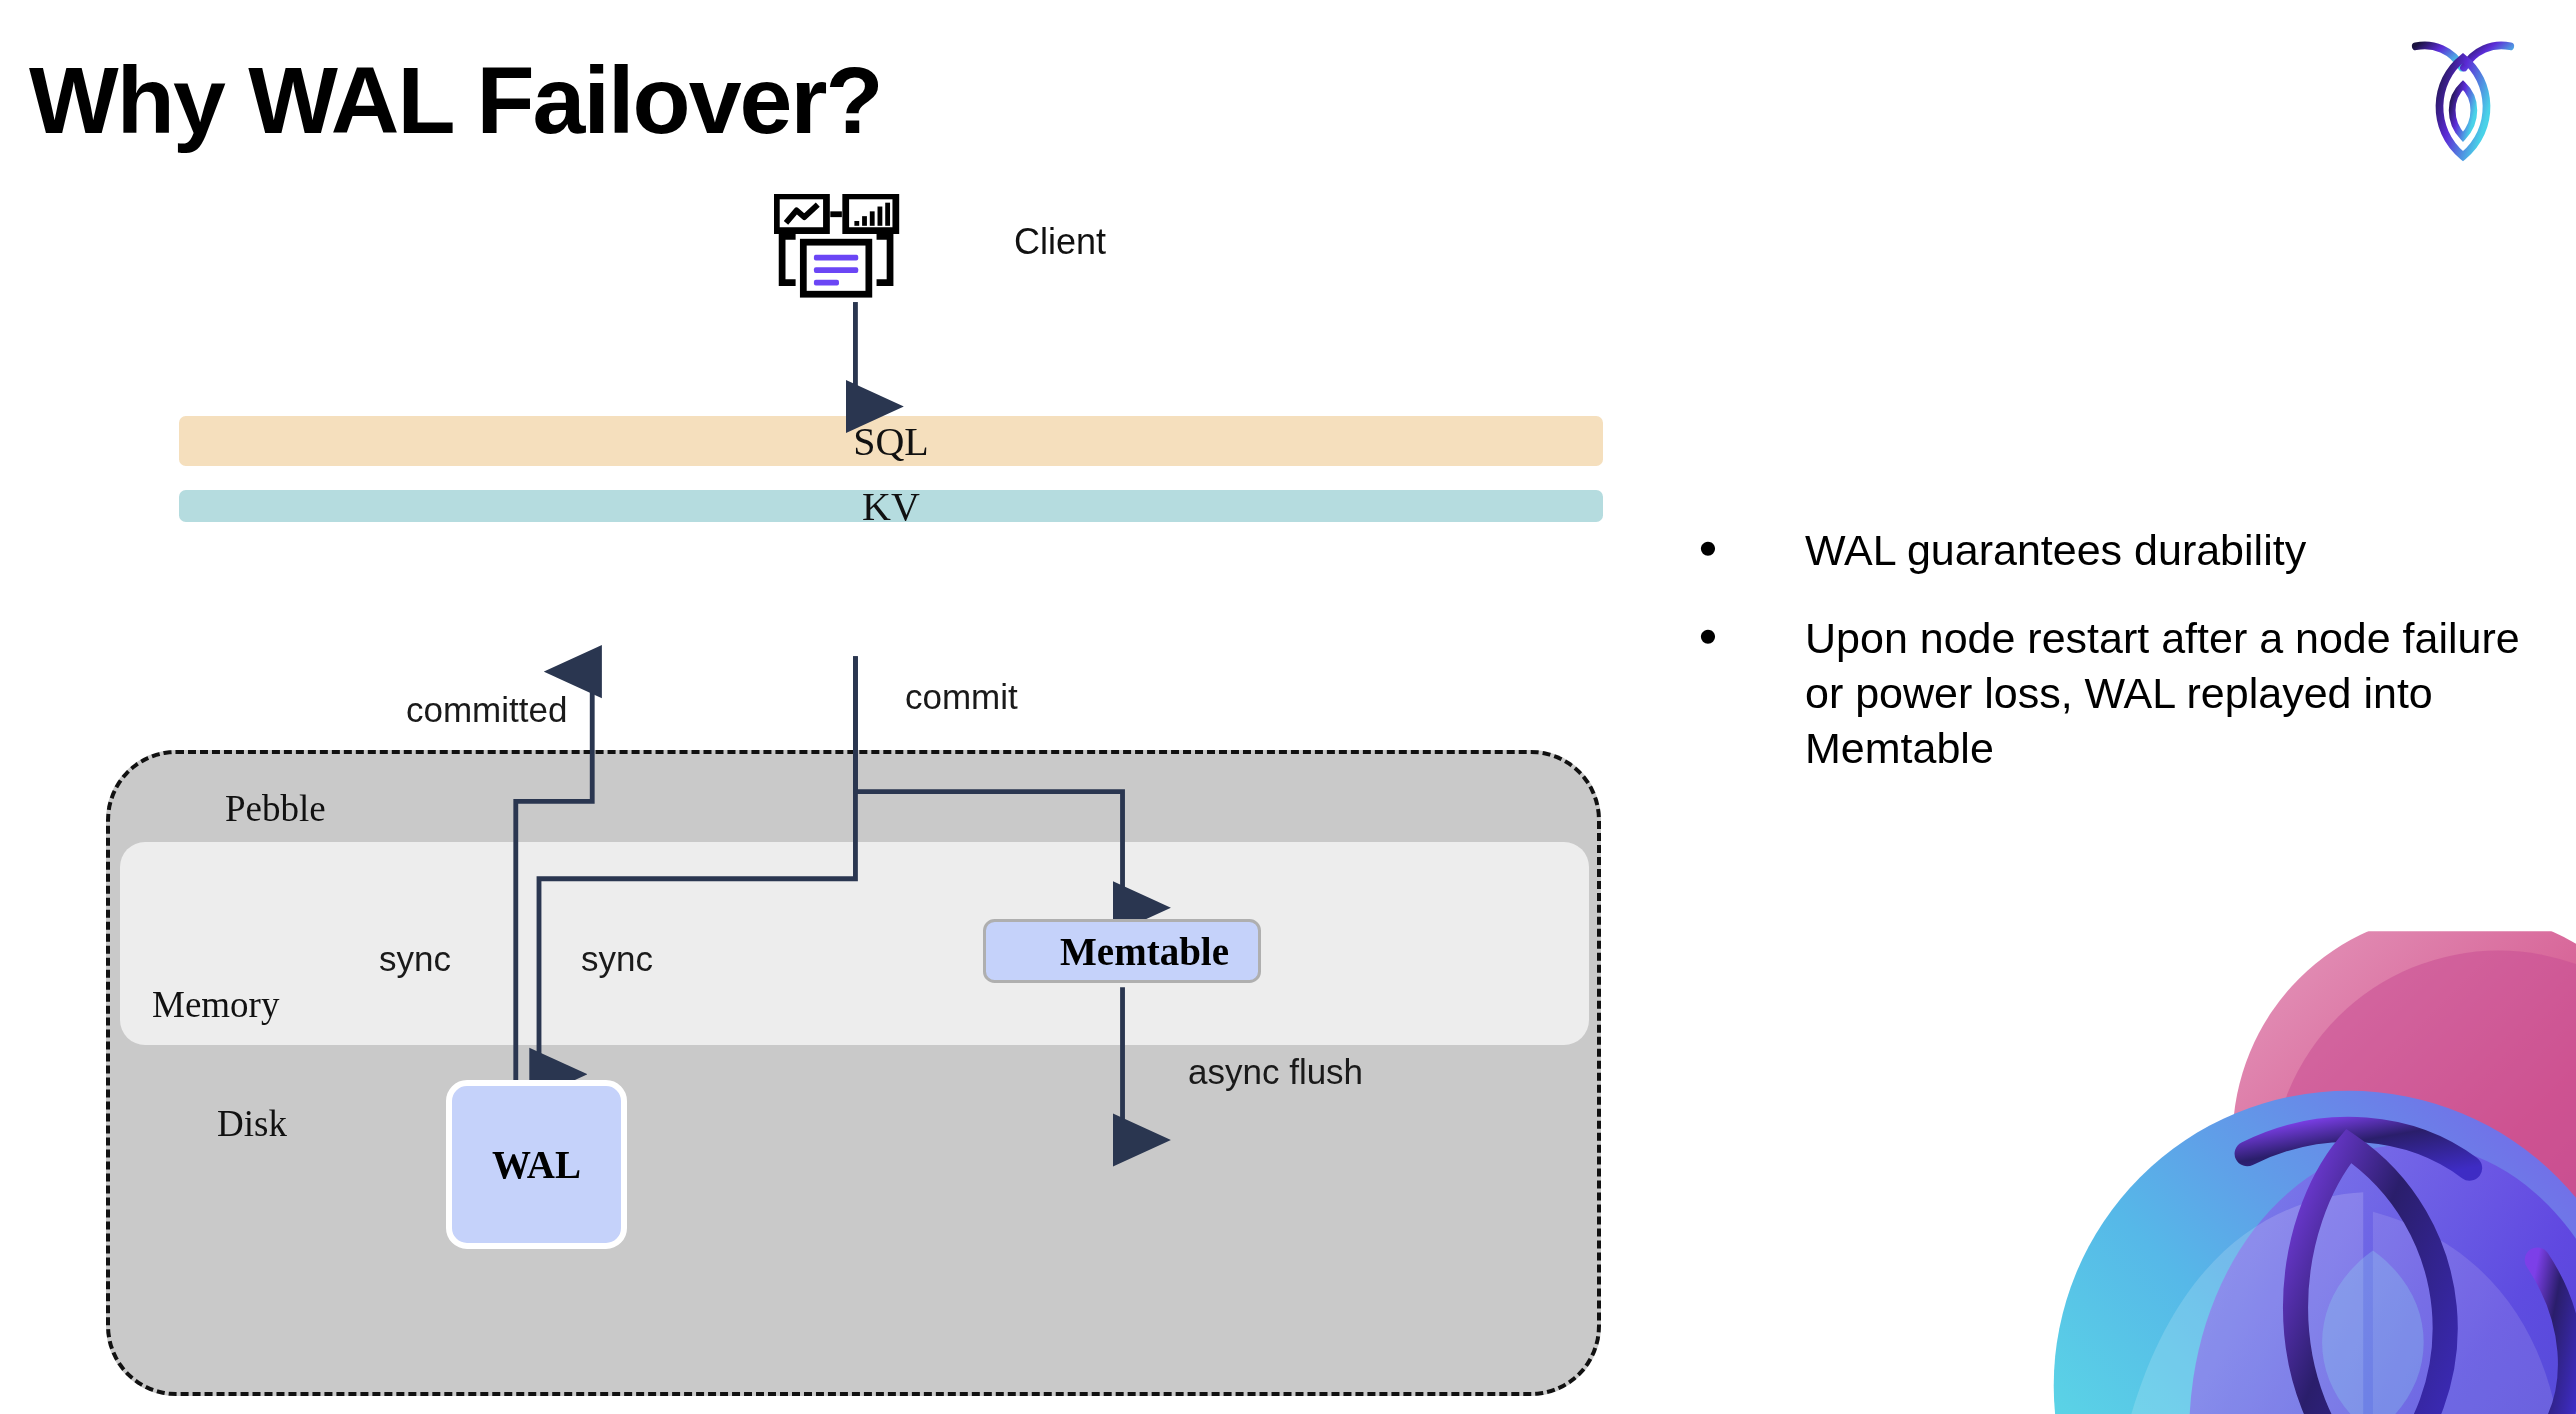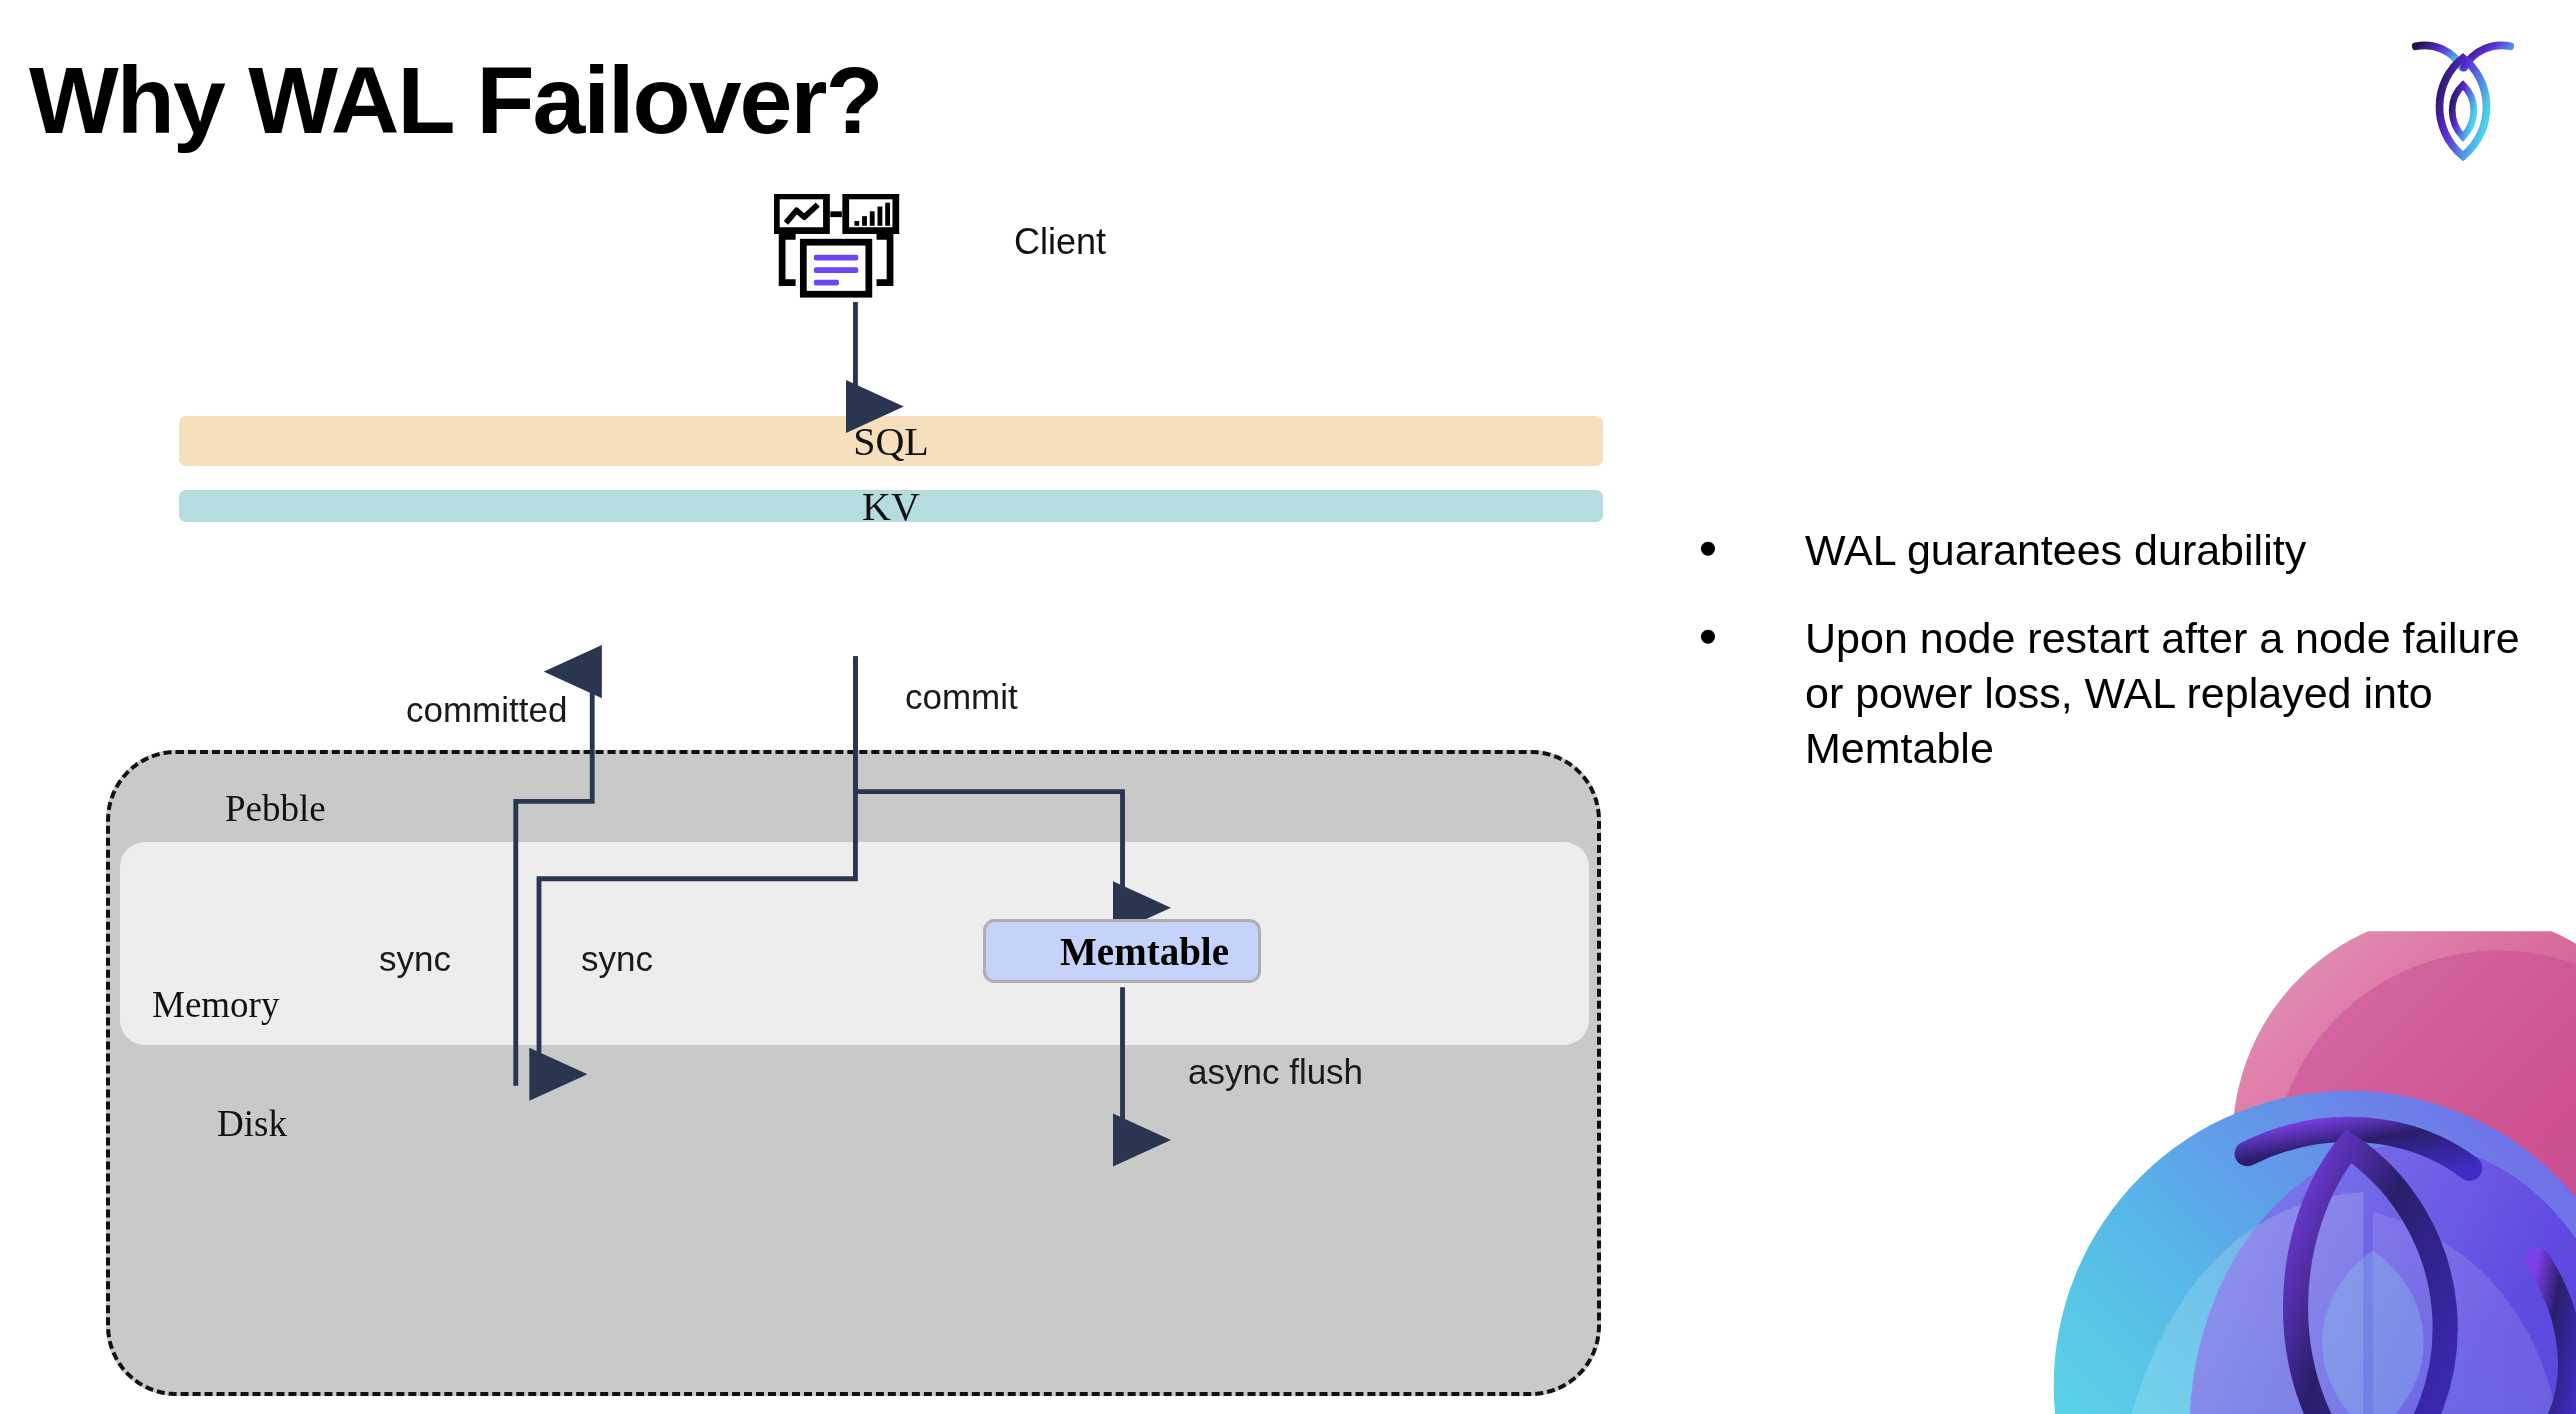--- a/index.html
+++ b/index.html
@@ -300,20 +300,23 @@
     <path d="M884,678 L884,818 L1160,818 L1160,938" fill="none" stroke="#2A3650" stroke-width="5" marker-end="url(#arrowDown)"></path>
 
     <path d="M884,678 L884,908 L557,908 L557,1110" fill="none" stroke="#2A3650" stroke-width="5" marker-end="url(#arrowDown)"></path>
 
     <path d="M1160,1020 L1160,1178" fill="none" stroke="#2A3650" stroke-width="5" marker-end="url(#arrowDown)"></path>
   </svg>
 
   <div class="data-box" id="box-memtable">
     <span>Memtable</span>
   </div>
+  <div class="data-box" id="box-wal">
+    <span>WAL</span>
+  </div>
 
   <div class="edge-label" id="label-committed">committed</div>
   <div class="edge-label" id="label-commit">commit</div>
   <div class="edge-label" id="label-sync-1">sync</div>
   <div class="edge-label" id="label-sync-2">sync</div>
   <div class="edge-label" id="label-async">async flush</div>
 
   <div id="bullets">
     <div class="bullet-row">
       <div class="bullet-dot">●</div>

